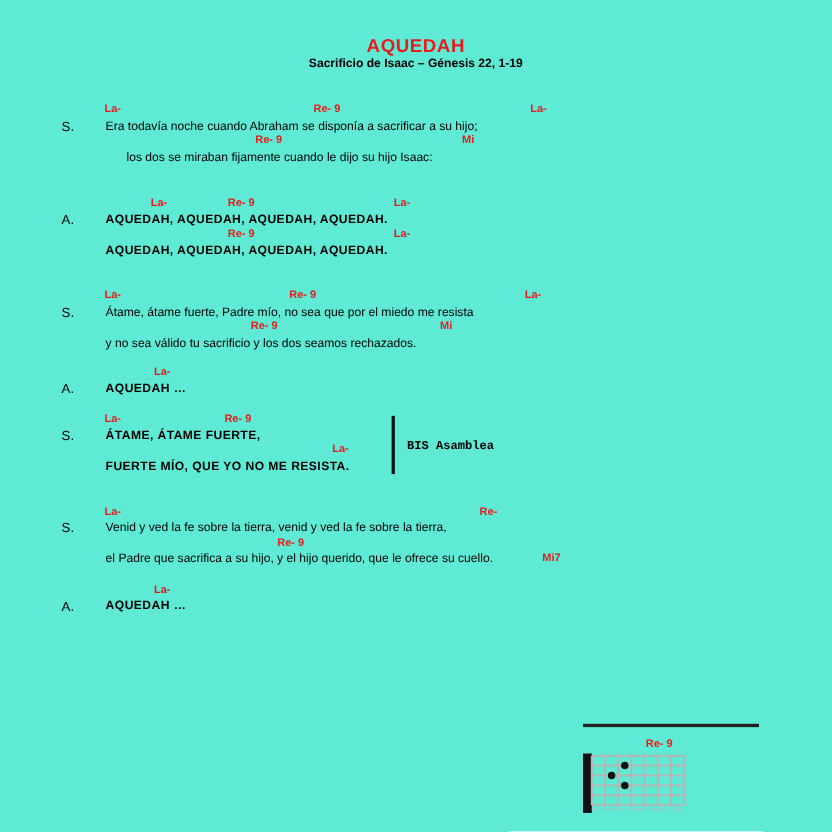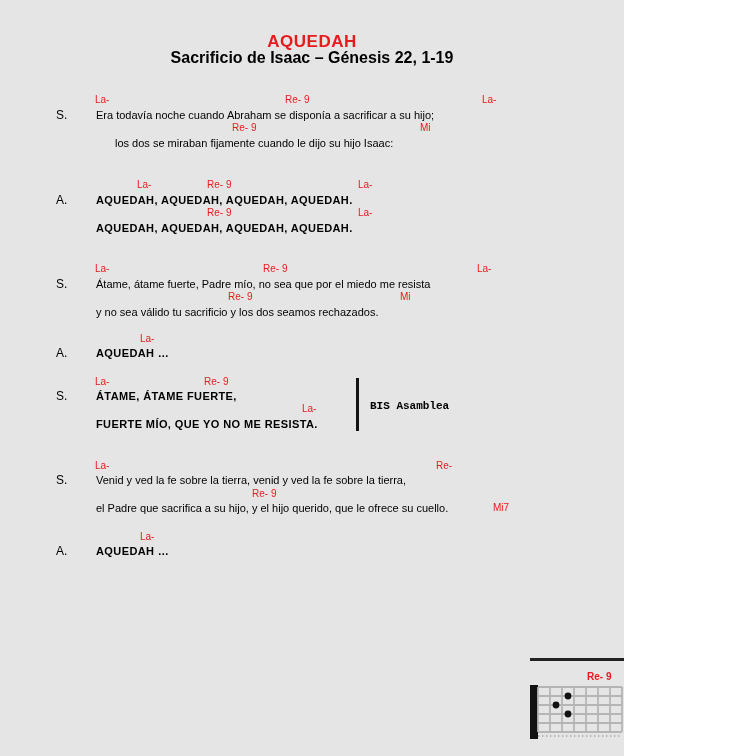--- a/index.html
+++ b/index.html
@@ -1,30 +1,30 @@
 <!DOCTYPE html>
 <html style="--red: #e81a1c; --ink: #000000;"><head>
 <meta charset="utf-8">
 <style>
   :root{ --red:#e81a1c; --ink:#000; }
   html,body{margin:0;padding:0;background:#fff;}
   .page{
-    position:relative;width:624px;height:756px;background:#e5e5e5;overflow:hidden;
+    position:relative;width:756px;height:756px;background:#5eead4;overflow:hidden;
     font-family:"Liberation Sans",sans-serif;color:var(--ink);
   }
   .title{
     position:absolute;top:33px;left:0;width:100%;text-align:center;
     font-size:17px;font-weight:bold;letter-spacing:.5px;color:var(--red);line-height:18px;
   }
   .subtitle{
     position:absolute;top:52px;left:0;width:100%;text-align:center;
-    font-size:16px;font-weight:bold;line-height:12px;
+    font-size:11px;font-weight:bold;line-height:12px;
   }
   .chord{
-    position:absolute;font-size:10px;font-weight:normal;color:var(--red);
+    position:absolute;font-size:10px;font-weight:bold;color:var(--red);
     white-space:nowrap;line-height:10px;
   }
   .lyric{
     position:absolute;left:96px;font-size:11px;line-height:13px;white-space:nowrap;
   }
   .lyric.bold{font-weight:bold;letter-spacing:.4px;}
   .marker{position:absolute;left:56px;font-size:12px;line-height:13px;}
   .bis-bar{position:absolute;left:356px;top:378px;width:3px;height:53px;background:#141414;}
   .bis-label{position:absolute;left:370px;top:400px;font-size:11px;font-weight:bold;line-height:12px;font-family:Liberation Mono, monospace;}
   .divider{position:absolute;left:530px;top:658px;width:160px;height:3px;background:#222;}

